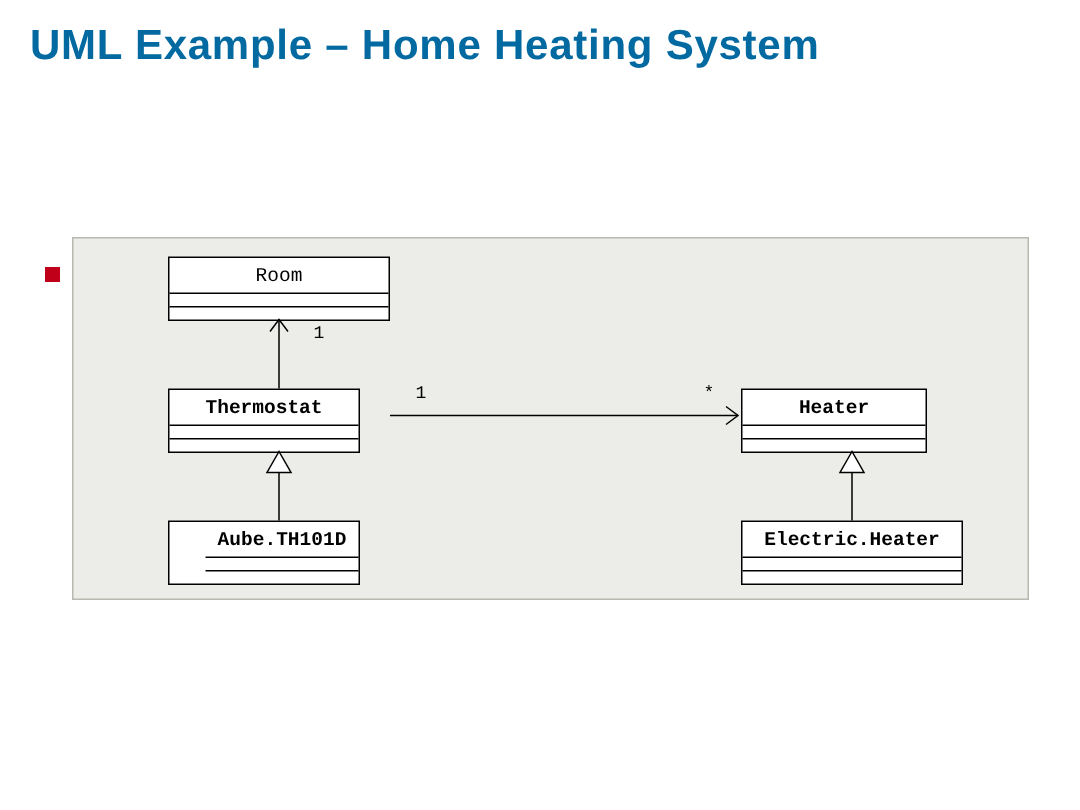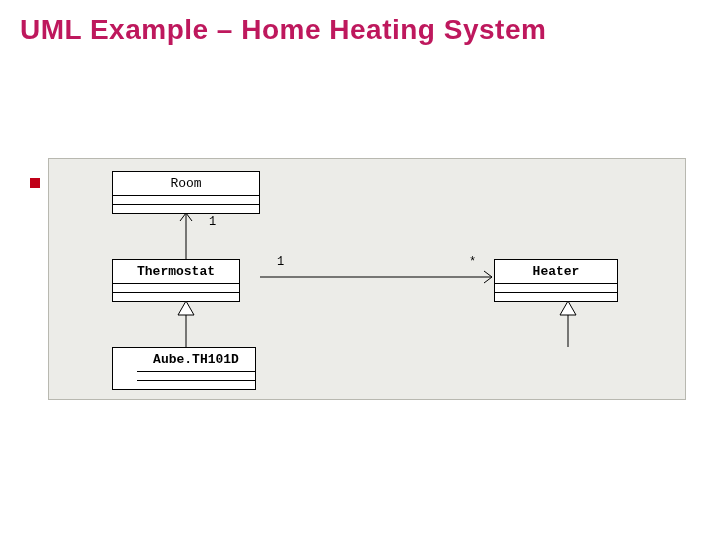--- a/index.html
+++ b/index.html
@@ -11,21 +11,21 @@
     background: #fff;
     position: relative;
     overflow: hidden;
   }
   .title {
     position: absolute;
     top: 14px;
     left: 20px;
     font-size: 28px;
     font-weight: bold;
-    color: #be185d;
+    color: #0369a1;
     letter-spacing: 0.5px;
   }
   .red-dash {
     position: absolute;
     left: 30px;
     top: 178px;
     width: 10px;
     height: 10px;
     background: #c00018;
   }
@@ -92,26 +92,31 @@
     <div class="uml-compartment"></div>
     <div class="uml-compartment"></div>
   </div>
 
   <div class="uml-box" style="left:445px; top:100px; width:124px;">
     <div class="uml-name">Heater</div>
     <div class="uml-compartment"></div>
     <div class="uml-compartment"></div>
   </div>
 
-  <div class="uml-box" style="left:63px; top:188px; width:144px;padding-left:24px;">
+  <div class="uml-box" style="left:63px; top:188px; width:128px;padding-left:24px;">
     <div class="uml-name">Aube.TH101D</div>
     <div class="uml-compartment"></div>
     <div class="uml-compartment"></div>
   </div>
 
+  <div class="uml-box" style="left:445px; top:188px; width:148px;">
+    <div class="uml-name">Electric.Heater</div>
+    <div class="uml-compartment"></div>
+    <div class="uml-compartment"></div>
+  </div>
 
   <div class="mult-label" style="left:160px; top:56px;">1</div>
   <div class="mult-label" style="left:228px; top:96px;">1</div>
   <div class="mult-label" style="left:420px; top:96px;">*</div>
 
   <svg class="overlay" viewBox="0 0 636 240">
 
     <g>
       <line x1="137" y1="100" x2="137" y2="54" stroke="#000" stroke-width="1"></line>
       <polyline points="131,62 137,54 143,62" fill="none" stroke="#000" stroke-width="1"></polyline>

